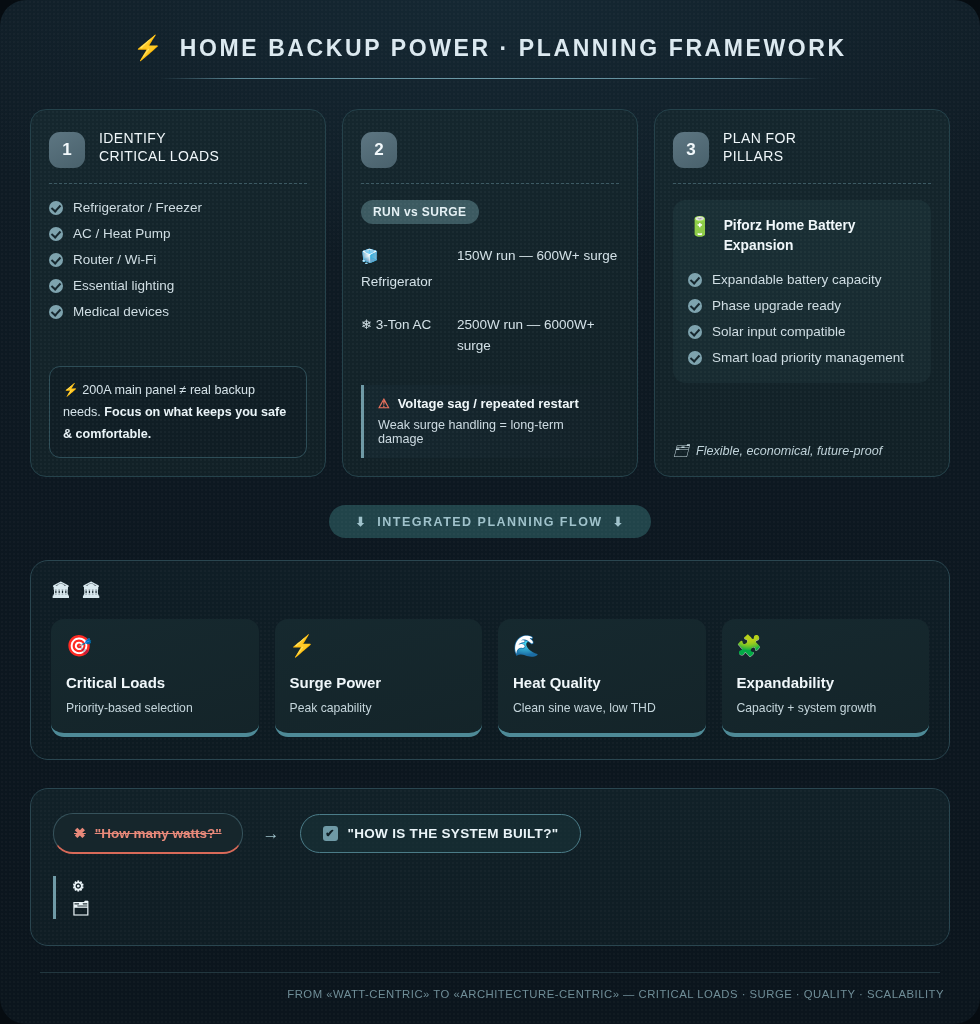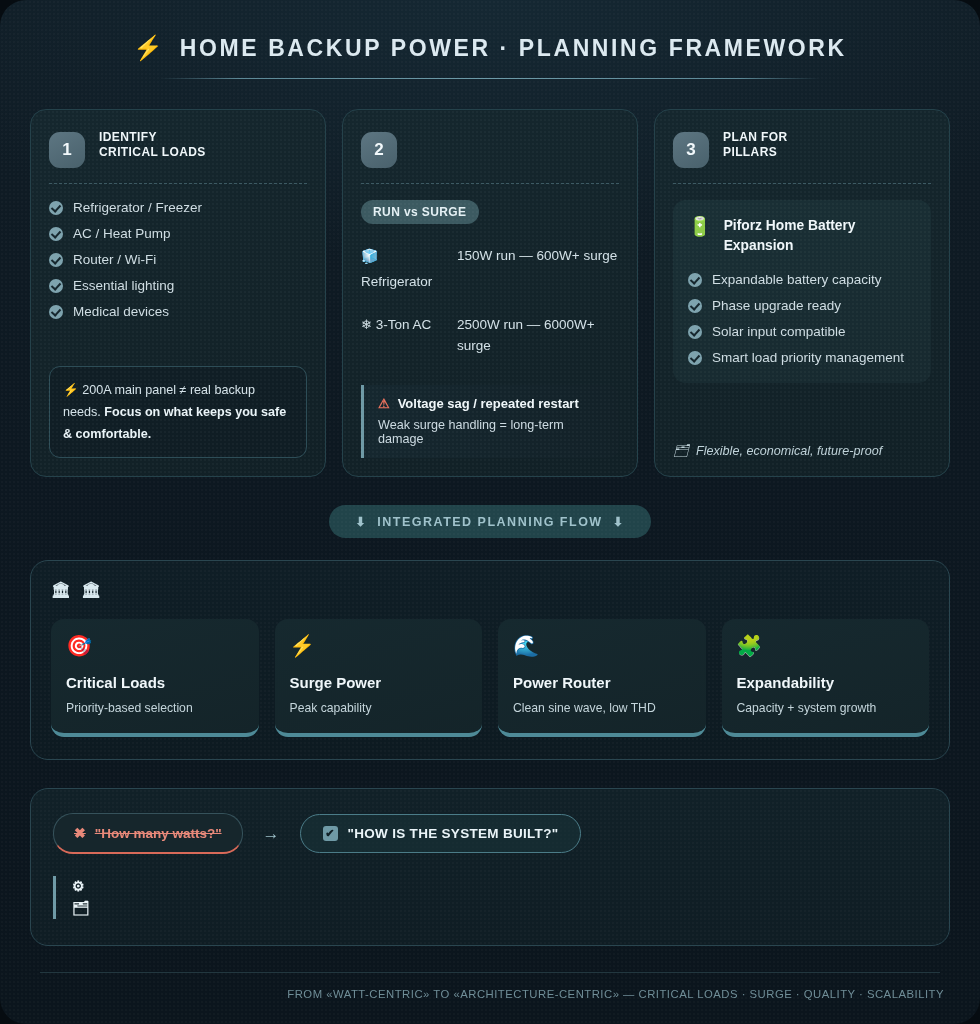--- a/index.html
+++ b/index.html
@@ -59,21 +59,21 @@
   .card-head{ display:flex; align-items:flex-start; gap:14px; position:relative; }
   .badge{
     width:36px; height:36px; flex:0 0 36px;
     border-radius:11px;
     background:linear-gradient(150deg,#5d7682,#49616c);
     color:#f2f8fb; font-size:17px; font-weight:700;
     display:flex; align-items:center; justify-content:center;
     margin-top:2px;
   }
   .card-title{
-    font-size:12px; font-weight:700; line-height:1.28;
+    font-size:14px; font-weight:400; line-height:1.28;
     letter-spacing:.4px; color:#f0f7fa;
   }
   .dashed{
     margin:15px 0 16px; height:0;
     border-top:1px dashed #3d5a63;
     position:relative;
   }
 
   .checks{ list-style:none; display:flex; flex-direction:column; gap:11px; }
   .check-item{ display:flex; align-items:center; gap:10px; font-size:13.5px; color:#cfdde3; }
@@ -373,21 +373,21 @@
         <span class="pill-name">Critical Loads</span>
         <span class="pill-sub">Priority-based selection</span>
       </div>
       <div class="pill-card">
         <span class="pill-ic">⚡</span>
         <span class="pill-name">Surge Power</span>
         <span class="pill-sub">Peak capability</span>
       </div>
       <div class="pill-card">
         <span class="pill-ic">🌊</span>
-        <span class="pill-name">Power Router</span>
+        <span class="pill-name">Heat Quality</span>
         <span class="pill-sub">Clean sine wave, low THD</span>
       </div>
       <div class="pill-card">
         <span class="pill-ic">🧩</span>
         <span class="pill-name">Expandability</span>
         <span class="pill-sub">Capacity + system growth</span>
       </div>
     </div>
   </div>
 

